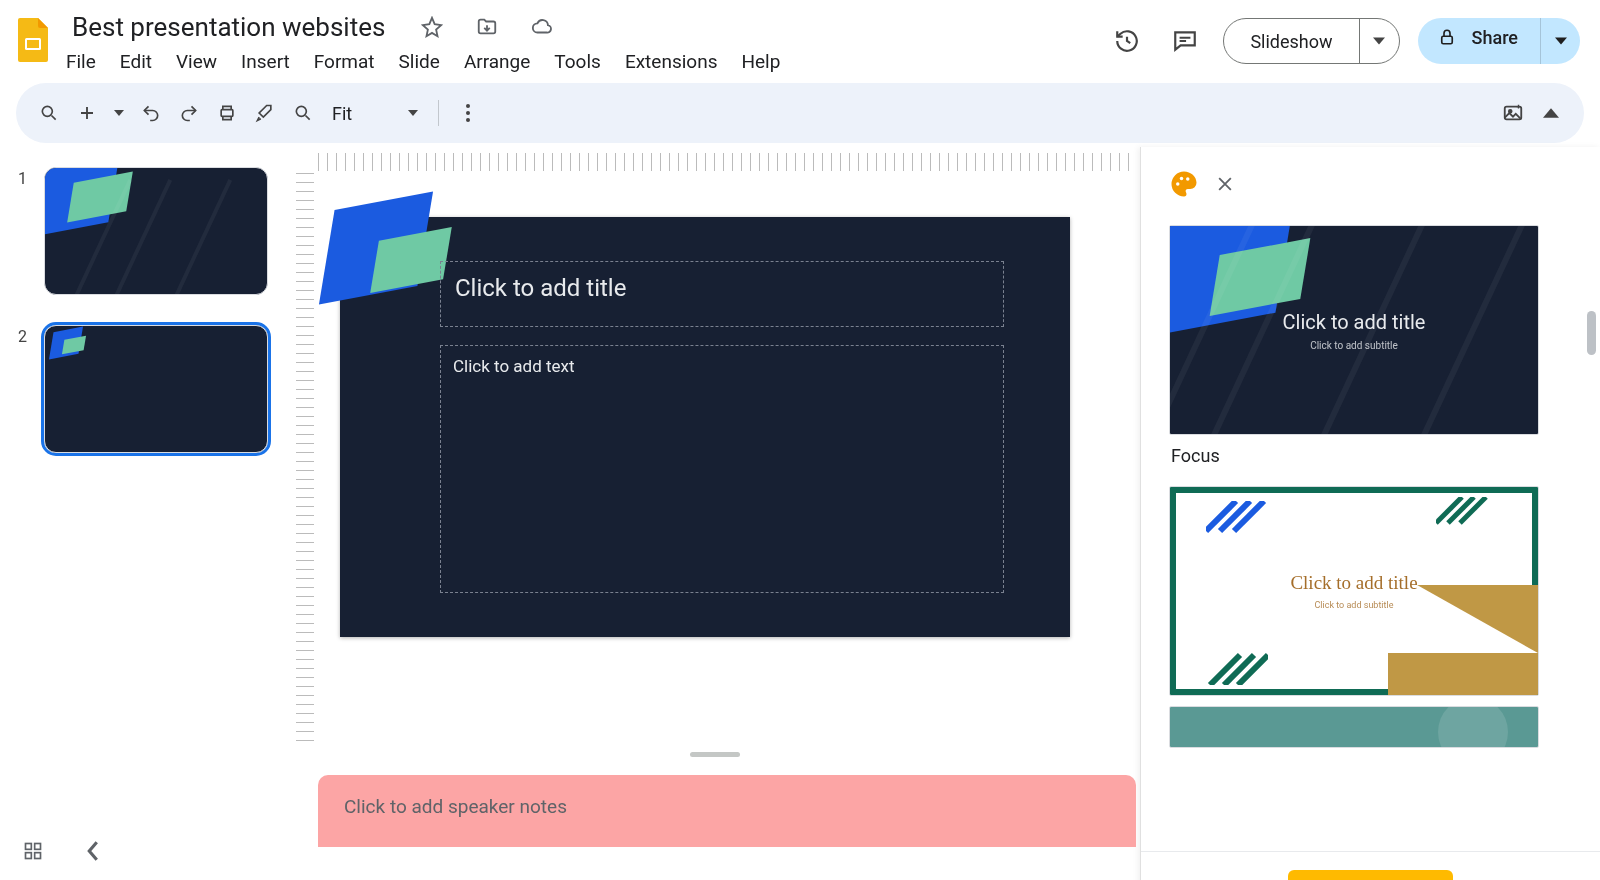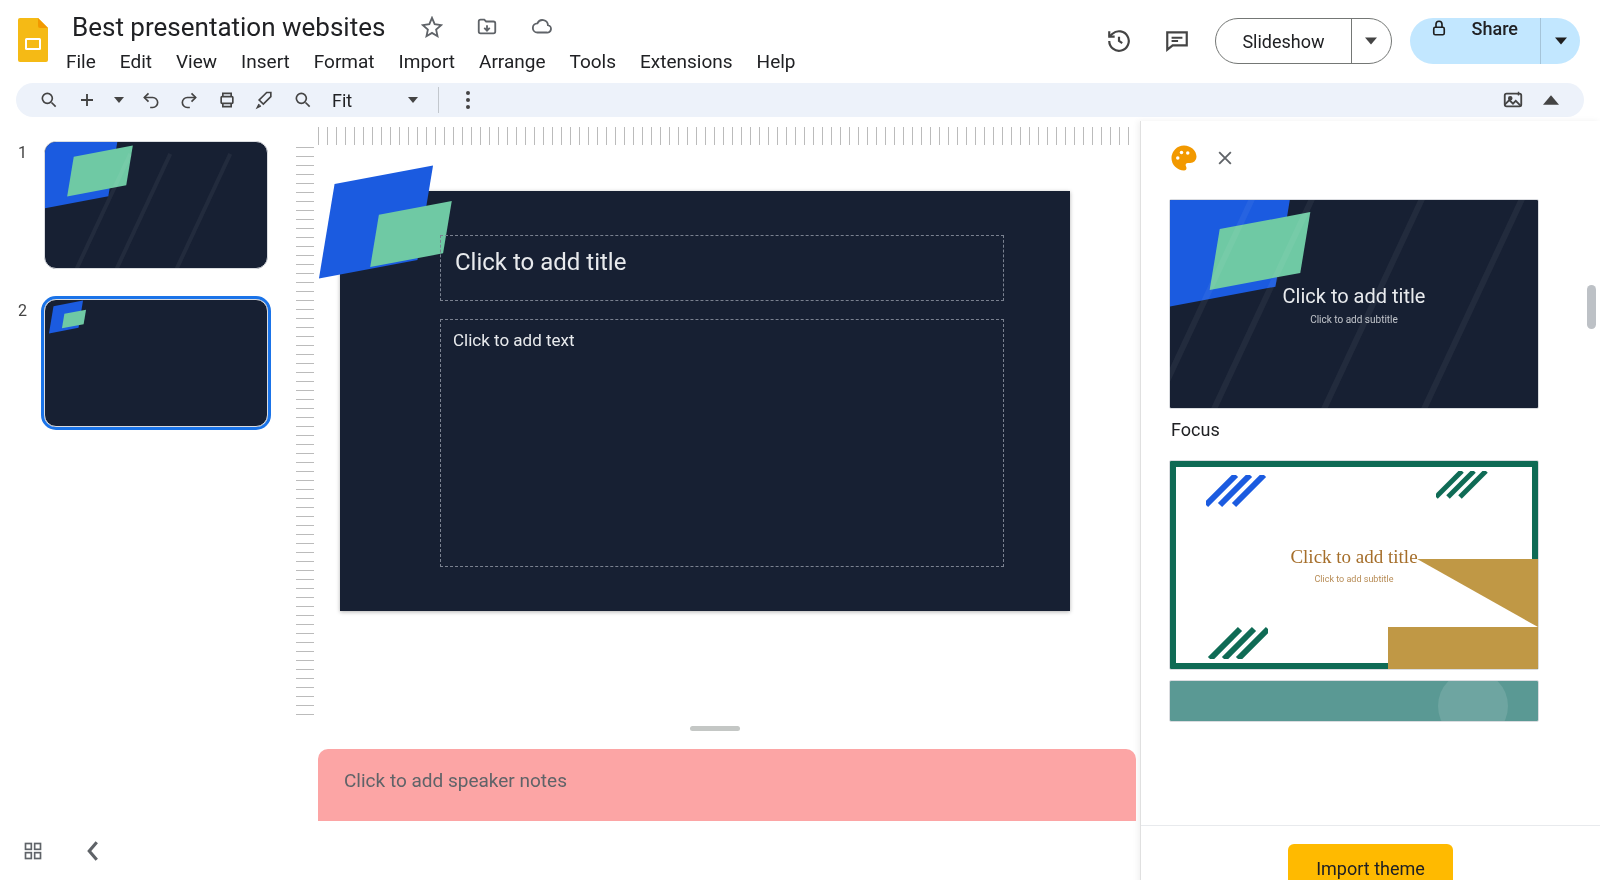--- a/index.html
+++ b/index.html
@@ -12,24 +12,24 @@
 .doc-title { font-size: 26px; color: #202124; padding: 2px 6px; }
 .iconbtn { width: 28px; height: 28px; display:inline-flex; align-items:center; justify-content:center; cursor:pointer; color:#5f6368; }
 .menubar { display:flex; gap: 24px; margin-top: 6px; }
 .menubar span { font-size: 19px; color:#202124; cursor:pointer; }
 .header-right { display:flex; align-items:center; gap: 18px; margin-top:8px; }
 .round-icon { width: 40px; height:40px; display:flex; align-items:center; justify-content:center; border-radius:50%; color:#444; cursor:pointer;}
 .slideshow-group { display:flex; align-items:stretch; border:1px solid #747775; border-radius: 28px; height:46px; overflow:hidden; }
 .slideshow-btn { padding: 0 26px; display:flex; align-items:center; font-size:18px; cursor:pointer; }
 .slideshow-drop { width:40px; display:flex; align-items:center; justify-content:center; border-left:1px solid #747775; cursor:pointer;}
 .share-group { display:flex; align-items:stretch; background:#c2e7ff; border-radius: 28px; height:46px; overflow:hidden;}
-.share-btn { padding: 0 22px 8px 20px; display:flex; gap:24px; font-size:18px; cursor:pointer; font-weight:500;}
+.share-btn { padding: 0 22px 8px 20px; display:flex; align-items:center; gap:16px; font-size:18px; cursor:pointer; font-weight:500;}
 .share-drop { width:40px; display:flex; align-items:center; justify-content:center; border-left:1px solid rgba(0,0,0,0.15); cursor:pointer;}
 .toolbar-wrap { padding: 10px 16px 4px 16px; }
-.toolbar { background:#edf2fa; border-radius: 30px; height:34px; display:flex; align-items:center; padding: 0 18px; gap: 8px; }
+.toolbar { background:#edf2fa; border-radius: 30px; height:60px; display:flex; align-items:center; padding: 0 18px; gap: 8px; }
 .toolbar .tool { width:30px; height:40px; display:flex; align-items:center; justify-content:center; color:#444; cursor:pointer; }
 .toolbar .sep { width:1px; background:#c2c7cd; height:26px; margin:0 6px; }
 .zoom-select { display:flex; align-items:center; gap:6px; font-size:18px; padding: 0 6px; cursor:pointer;}
 .zoom-select .caret { margin-left: 50px; }
 .toolbar-spacer { flex:1; }
 .workspace { display:flex; height: 700px; }
 .filmstrip { width: 290px; padding: 20px 18px; overflow-y:auto; }
 .thumb-row { display:flex; align-items:flex-start; gap: 12px; margin-bottom: 30px; }
 .thumb-num { font-size:16px; color:#444; width:14px; padding-top:2px;}
 .thumb { width: 224px; height: 128px; border-radius: 12px; background:#172033; position:relative; overflow:hidden; border: 1px solid #dadce0; }
@@ -113,21 +113,21 @@
             <path d="M17 18H7a5 5 0 0 1 0-10 6 6 0 0 1 11.5 2A4 4 0 0 1 17 18z"></path>
           </svg>
         </span>
     </div>
     <div class="menubar">
       <span>File</span>
       <span>Edit</span>
       <span>View</span>
       <span>Insert</span>
       <span>Format</span>
-      <span>Import</span>
+      <span>Slide</span>
       <span>Arrange</span>
       <span>Tools</span>
       <span>Extensions</span>
       <span>Help</span>
     </div>
   </div>
   <div class="header-right">
      <div class="round-icon">
         <svg width="26" height="26" viewBox="0 0 24 24" fill="none" stroke="#444" stroke-width="2">
           <path d="M3 12a9 9 0 1 0 3-6.7L3 8"></path>

